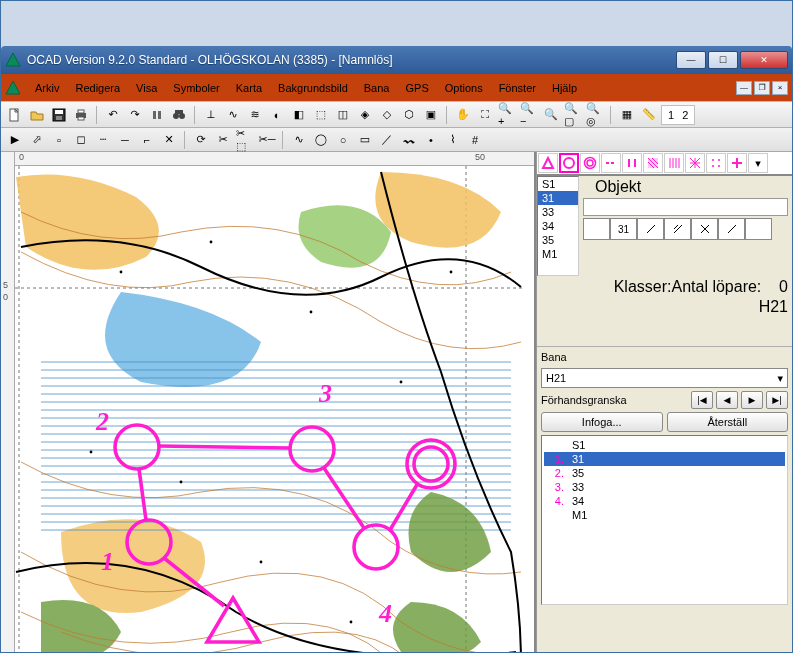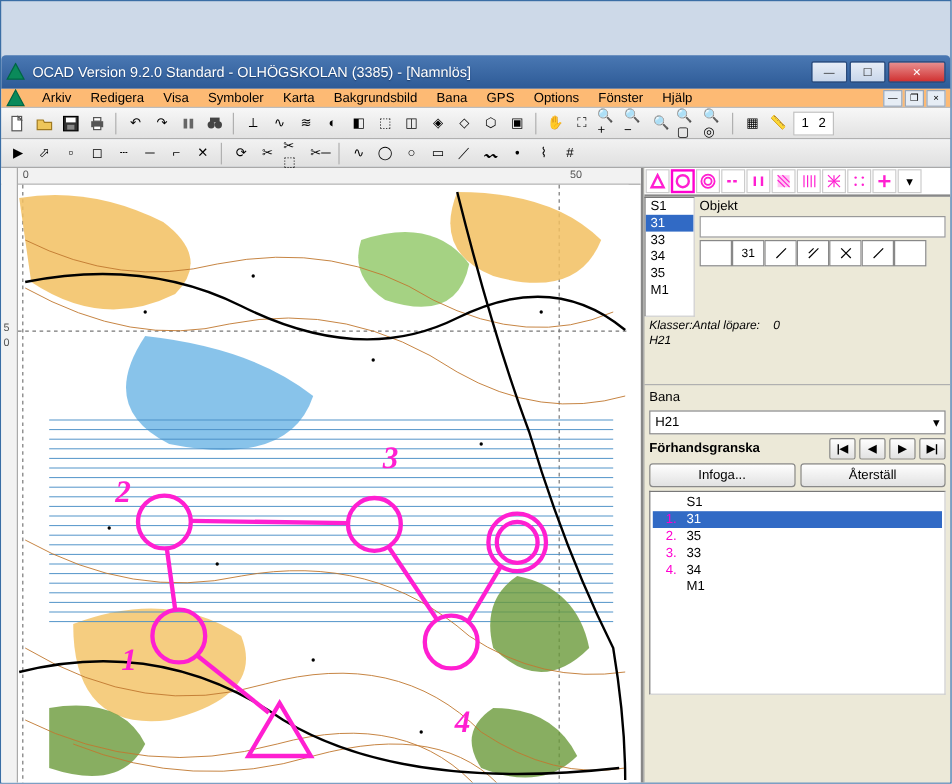--- a/index.html
+++ b/index.html
@@ -41,22 +41,22 @@
     background: linear-gradient(#e8eef7, #c8d6ea);
   }
   .win-btn.max { }
   .win-btn.close {
     width: 48px;
     background: linear-gradient(#e89090, #d03030);
     color: #fff;
   }
   
   .menubar {
-    height: 16px;
-    background: #fdba74;
+    height: 28px;
+    background: #c2410c;
     display: flex;
     align-items: center;
     padding: 0 4px;
     border-bottom: 1px solid #bcbcbc;
   }
   .menubar .menu-icon { width: 16px; height:16px; margin-right:6px;}
   .menubar .menu-item {
     padding: 2px 8px;
     cursor: default;
   }
@@ -164,21 +164,21 @@
     border: 1px inset #ccc;
     overflow:hidden;
   }
   .code-item { padding: 0 4px; height:14px; line-height:14px;}
   .code-item.selected { background:#316ac5; color:#fff;}
   .obj-col {
     flex:1;
     padding: 2px 4px;
     display:flex; flex-direction:column; gap:2px;
   }
-  .obj-label { font-size:11px; }
+  .obj-label { font-size:16px;margin-left:12px; }
   .btn-row { display:flex; gap:4px; }
   .btn {
     flex:1;
     height: 20px;
     border: 1px solid #8a8a8a;
     background: linear-gradient(#fefefe,#e2e2e2);
     border-radius: 3px;
     font-size: 11px;
     display:flex;align-items:center;justify-content:center;
   }
@@ -190,36 +190,36 @@
     width:100%;
   }
   .desc-boxes { display:flex; gap:0; }
   .desc-cell {
     width:27px; height:22px;
     border:1px solid #888;
     display:flex;align-items:center;justify-content:center;
     font-size:10px;
     background:#fff;
   }
-  .info-line { display:flex; justify-content:flex-start; padding:2px 4px; font-size:10px;font-style:italic;}
+  .info-line { display:flex; justify-content:flex-end; padding:2px 4px; font-size:16px;}
   .section {
     border-top: 1px solid #b0b0b0;
     padding: 4px;
     display:flex; flex-direction:column; gap:3px;
   }
   .section-title { font-size:11px; margin-bottom:2px;}
   .select {
     height: 20px;
     border: 1px solid #888;
     background:#fff;
     display:flex;align-items:center;
     padding:0 4px;
     justify-content:space-between;
   }
-  .nav-row { display:flex; align-items:center; gap:3px;font-weight:bold;}
+  .nav-row { display:flex; align-items:center; gap:3px;}
   .nav-btn {
     width:22px;height:18px;
     border:1px solid #8a8a8a;
     background:linear-gradient(#fefefe,#e2e2e2);
     border-radius:2px;
     display:flex;align-items:center;justify-content:center;
     font-size:9px;
   }
   .course-list {
     flex:1;

